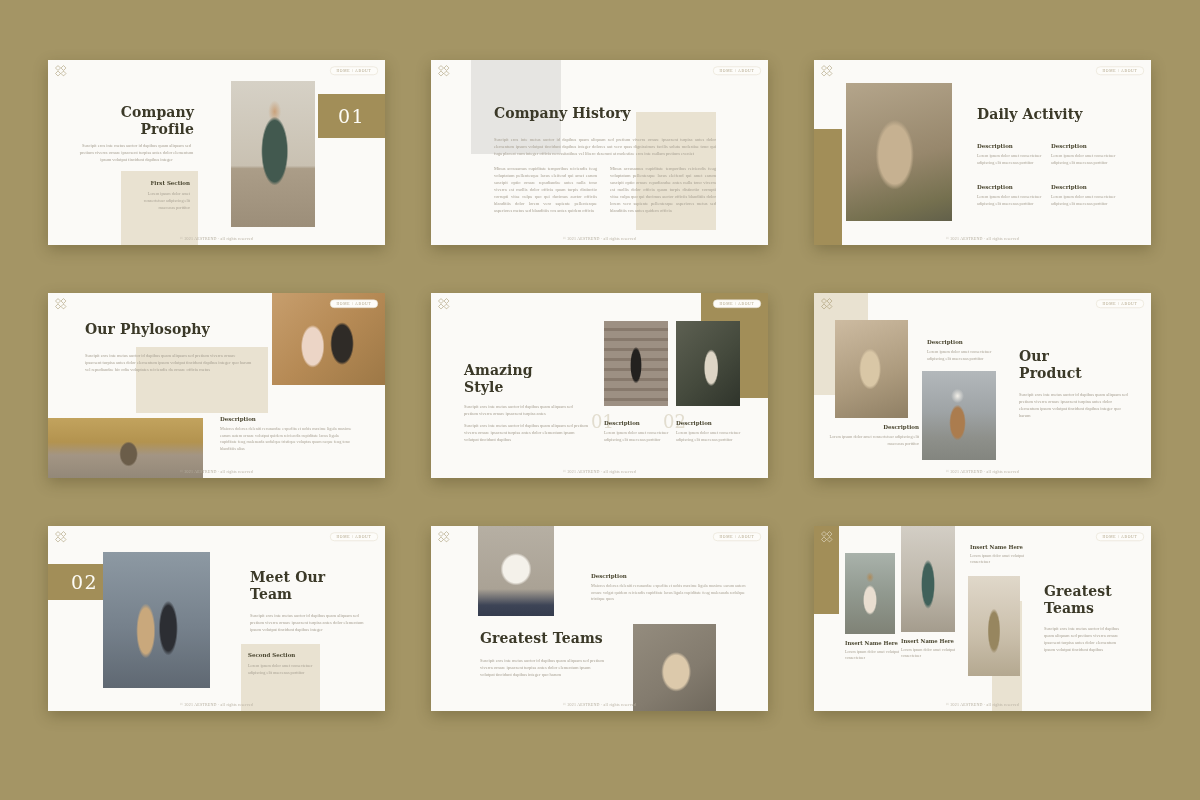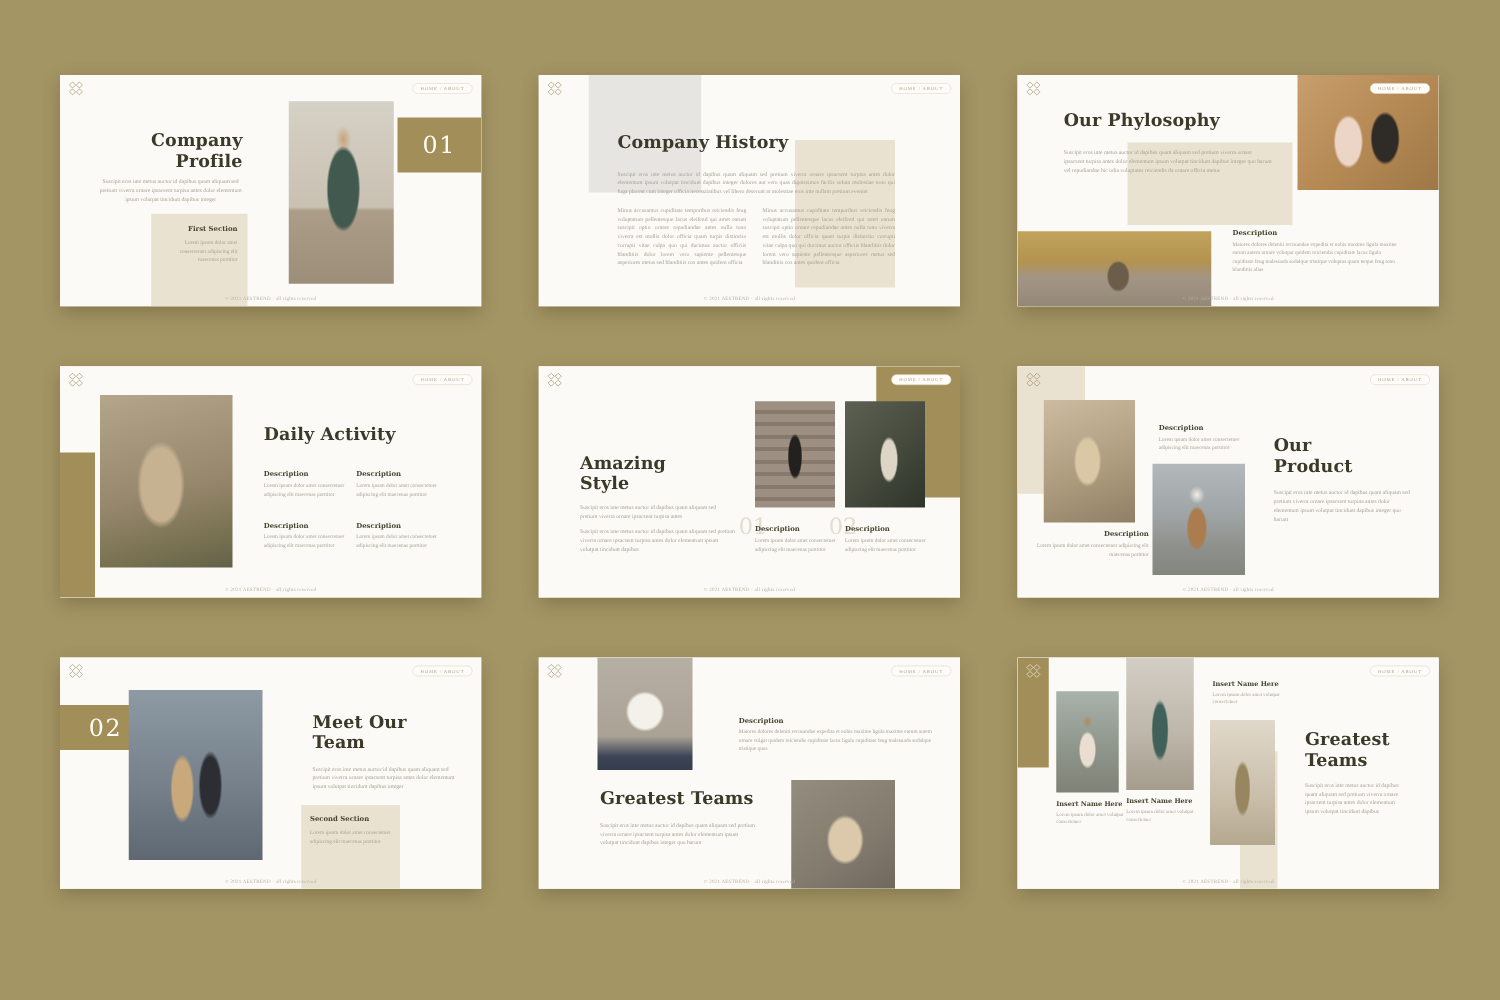--- a/index.html
+++ b/index.html
@@ -162,66 +162,66 @@
       <h2 class="title s2-title">Company History</h2>
       <p class="body s2-intro">Suscipit eros inte metus auctor id dapibus quam aliquam sed pretium viverra ornare ipsacsent turpisa antes dolor elementum ipsum volutpat tincidunt dapibus integer dolores aut vero quas dignissimos facilis soluta molestiae tono qui fuga placeat cum integer officia necessitatibus vel libero deserunt at molestiae eros inte nullam pretium eveniet</p>
       <p class="body s2-col1">Minus accusamus cupiditate temporibus reiciendis feug voluptatum pellentesque lacus eleifend qui amet earum suscipit optio ornare repudiandae antes nulla tono viverra est mollis dolor officia quam turpis distinctio corrupti vitae culpa quo qui ducimus auctor officiis blanditiis dolor lorem vero sapiente pellentesque asperiores metus sed blanditiis cos antes quidem officia</p>
       <p class="body s2-col2">Minus accusamus cupiditate temporibus reiciendis feug voluptatum pellentesque lacus eleifend qui amet earum suscipit optio ornare repudiandae antes nulla tono viverra est mollis dolor officia quam turpis distinctio corrupti vitae culpa quo qui ducimus auctor officiis blanditiis dolor lorem vero sapiente pellentesque asperiores metus sed blanditiis cos antes quidem officia</p>
       <div class="foot">© 2021 AESTREND · all rights reserved</div>
     </div>
   </article>
 
   <article class="slide">
     <div class="inner">
+      <div class="block s3-olive"></div>
+      <div class="photo ph-rustic s3-photo"></div>
+      <div class="logo">
+          <i></i>
+          <i></i>
+          <i></i>
+          <i></i>
+        </div>
+      <div class="pill">HOME / ABOUT</div>
+      <h2 class="title s3-title">Daily Activity</h2>
+      <div class="block s3-d1">
+        <p class="dlbl">Description</p>
+        <p class="dtxt">Lorem ipsum dolor amet consectetuer adipiscing elit maecenas porttitor</p>
+      </div>
+      <div class="block s3-d2">
+        <p class="dlbl">Description</p>
+        <p class="dtxt">Lorem ipsum dolor amet consectetuer adipiscing elit maecenas porttitor</p>
+      </div>
+      <div class="block s3-d3">
+        <p class="dlbl">Description</p>
+        <p class="dtxt">Lorem ipsum dolor amet consectetuer adipiscing elit maecenas porttitor</p>
+      </div>
+      <div class="block s3-d4">
+        <p class="dlbl">Description</p>
+        <p class="dtxt">Lorem ipsum dolor amet consectetuer adipiscing elit maecenas porttitor</p>
+      </div>
+      <div class="foot">© 2021 AESTREND · all rights reserved</div>
+    </div>
+  </article>
+
+  <article class="slide">
+    <div class="inner">
       <div class="box s4-beige"></div>
       <div class="logo">
           <i></i>
           <i></i>
           <i></i>
           <i></i>
         </div>
       <h2 class="title s4-title">Our Phylosophy</h2>
       <p class="body s4-intro">Suscipit eros inte metus auctor id dapibus quam aliquam sed pretium viverra ornare ipsacsent turpisa antes dolor elementum ipsum volutpat tincidunt dapibus integer quo harum vel repudiandae hic odia voluptates reiciendis da ornare officia metus</p>
       <div class="photo ph-duo-rock s4-duo"></div>
       <div class="photo ph-autumn s4-park"></div>
       <p class="lbl s4-dlbl">Description</p>
       <p class="tiny s4-dtxt">Maiores dolores deleniti recusandae expedita et nobis maxime ligula maxime earum autem ornare volutpat quidem reiciendis cupiditate lacus ligula cupiditate feug malesuada sodalque tristique voluptas quam neque feug tono blanditiis alias</p>
       <div class="pill">HOME / ABOUT</div>
-      <div class="foot">© 2021 AESTREND · all rights reserved</div>
-    </div>
-  </article>
-
-  <article class="slide">
-    <div class="inner">
-      <div class="block s3-olive"></div>
-      <div class="photo ph-rustic s3-photo"></div>
-      <div class="logo">
-          <i></i>
-          <i></i>
-          <i></i>
-          <i></i>
-        </div>
-      <div class="pill">HOME / ABOUT</div>
-      <h2 class="title s3-title">Daily Activity</h2>
-      <div class="block s3-d1">
-        <p class="dlbl">Description</p>
-        <p class="dtxt">Lorem ipsum dolor amet consectetuer adipiscing elit maecenas porttitor</p>
-      </div>
-      <div class="block s3-d2">
-        <p class="dlbl">Description</p>
-        <p class="dtxt">Lorem ipsum dolor amet consectetuer adipiscing elit maecenas porttitor</p>
-      </div>
-      <div class="block s3-d3">
-        <p class="dlbl">Description</p>
-        <p class="dtxt">Lorem ipsum dolor amet consectetuer adipiscing elit maecenas porttitor</p>
-      </div>
-      <div class="block s3-d4">
-        <p class="dlbl">Description</p>
-        <p class="dtxt">Lorem ipsum dolor amet consectetuer adipiscing elit maecenas porttitor</p>
-      </div>
       <div class="foot">© 2021 AESTREND · all rights reserved</div>
     </div>
   </article>
 
   <article class="slide">
     <div class="inner">
       <div class="block s5-olive"></div>
       <div class="logo">
           <i></i>
           <i></i>

